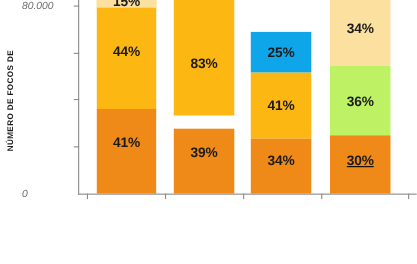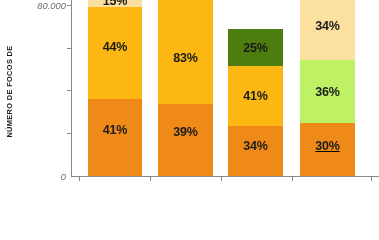--- a/index.html
+++ b/index.html
@@ -36,21 +36,21 @@
     letter-spacing: 0.35px;
     color: #1b1b1b;
     white-space: nowrap;
   }
 
   
   .tick-label {
     position: absolute;
     right: 0;
     width: 46px;
-    text-align: right;
+    text-align: left;
     font-size: 9.4px;
     font-style: italic;
     color: #6d6d6d;
     transform: translateY(-50%);
     white-space: nowrap;
   }
   #tick-labels {
     position: absolute;
     left: 16px;
     top: 0;
@@ -146,27 +146,27 @@
     </div>
     <div class="segment" style="bottom:0px; height:77px; background:#ef8a18;">
       <span class="segment-label" style="position:relative; top:-8px;">41%</span>
     </div>
   </div>
 
   <div class="bar" style="left:158px; width:55px; height:183px; bottom:7px;">
     <div class="segment" style="bottom:71px; height:118px; background:#fcb712;">
       <span class="segment-label" style="position:relative; top:12px;">83%</span>
     </div>
-    <div class="segment" style="bottom:0px; height:72px; background:#ef8a18;">
+    <div class="segment" style="bottom:0px; height:59px; background:#ef8a18;">
       <span class="segment-label" style="position:relative; top:-8px;">39%</span>
     </div>
   </div>
 
   <div class="bar" style="left:228px; width:55px; height:147px; bottom:7px;">
-    <div class="segment" style="bottom:110px; height:37px; background:#4d7c0f;">
+    <div class="segment" style="bottom:110px; height:37px; background:#0ea5e9;">
       <span class="segment-label">25%</span>
     </div>
     <div class="segment" style="bottom:50px; height:60px; background:#fcb712;">
       <span class="segment-label">41%</span>
     </div>
     <div class="segment" style="bottom:0px; height:50px; background:#ef8a18;">
       <span class="segment-label" style="position:relative; top:-5px;">34%</span>
     </div>
   </div>
 

